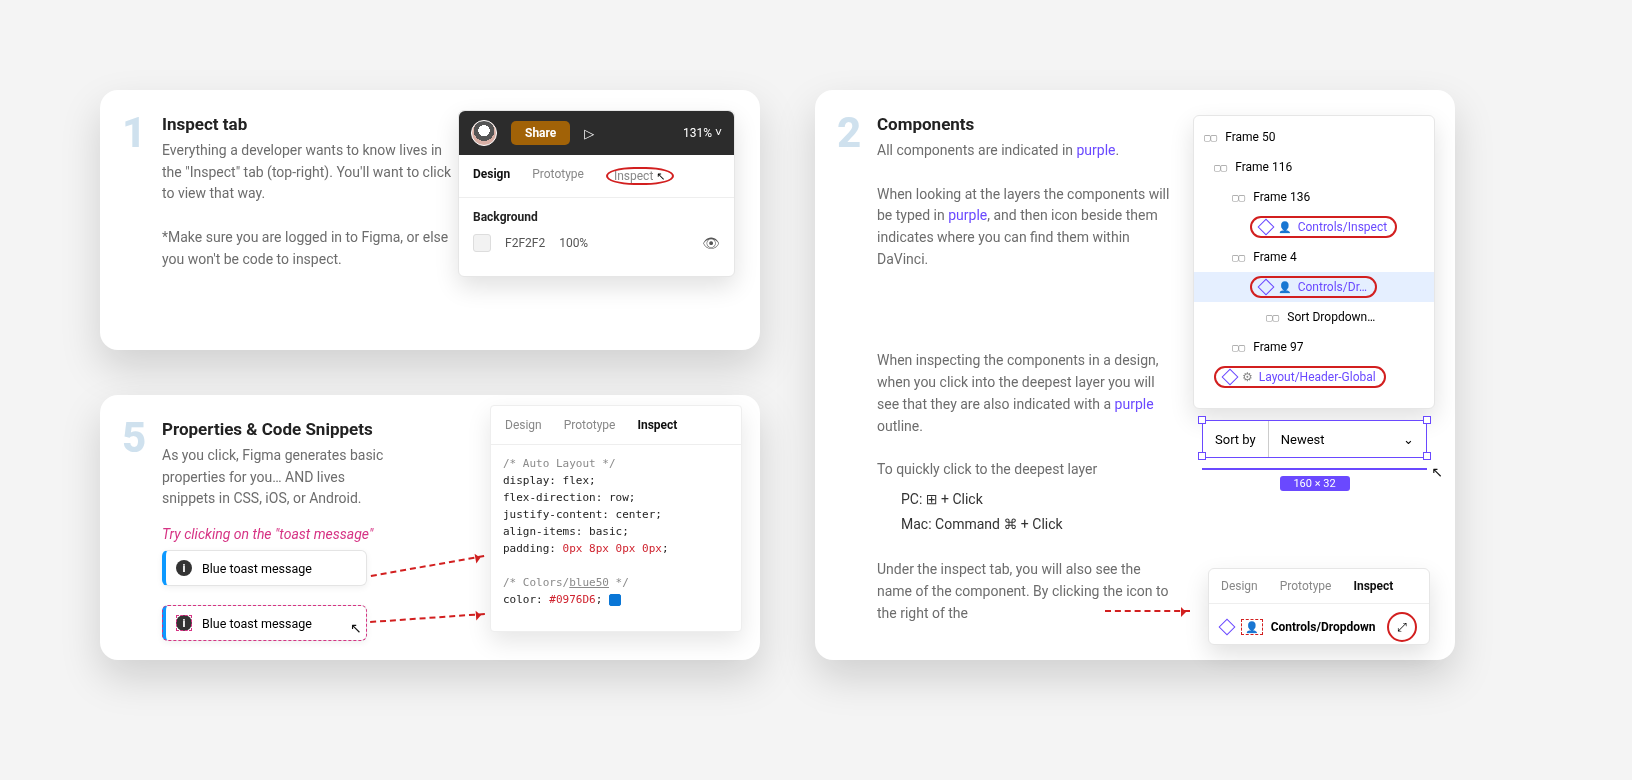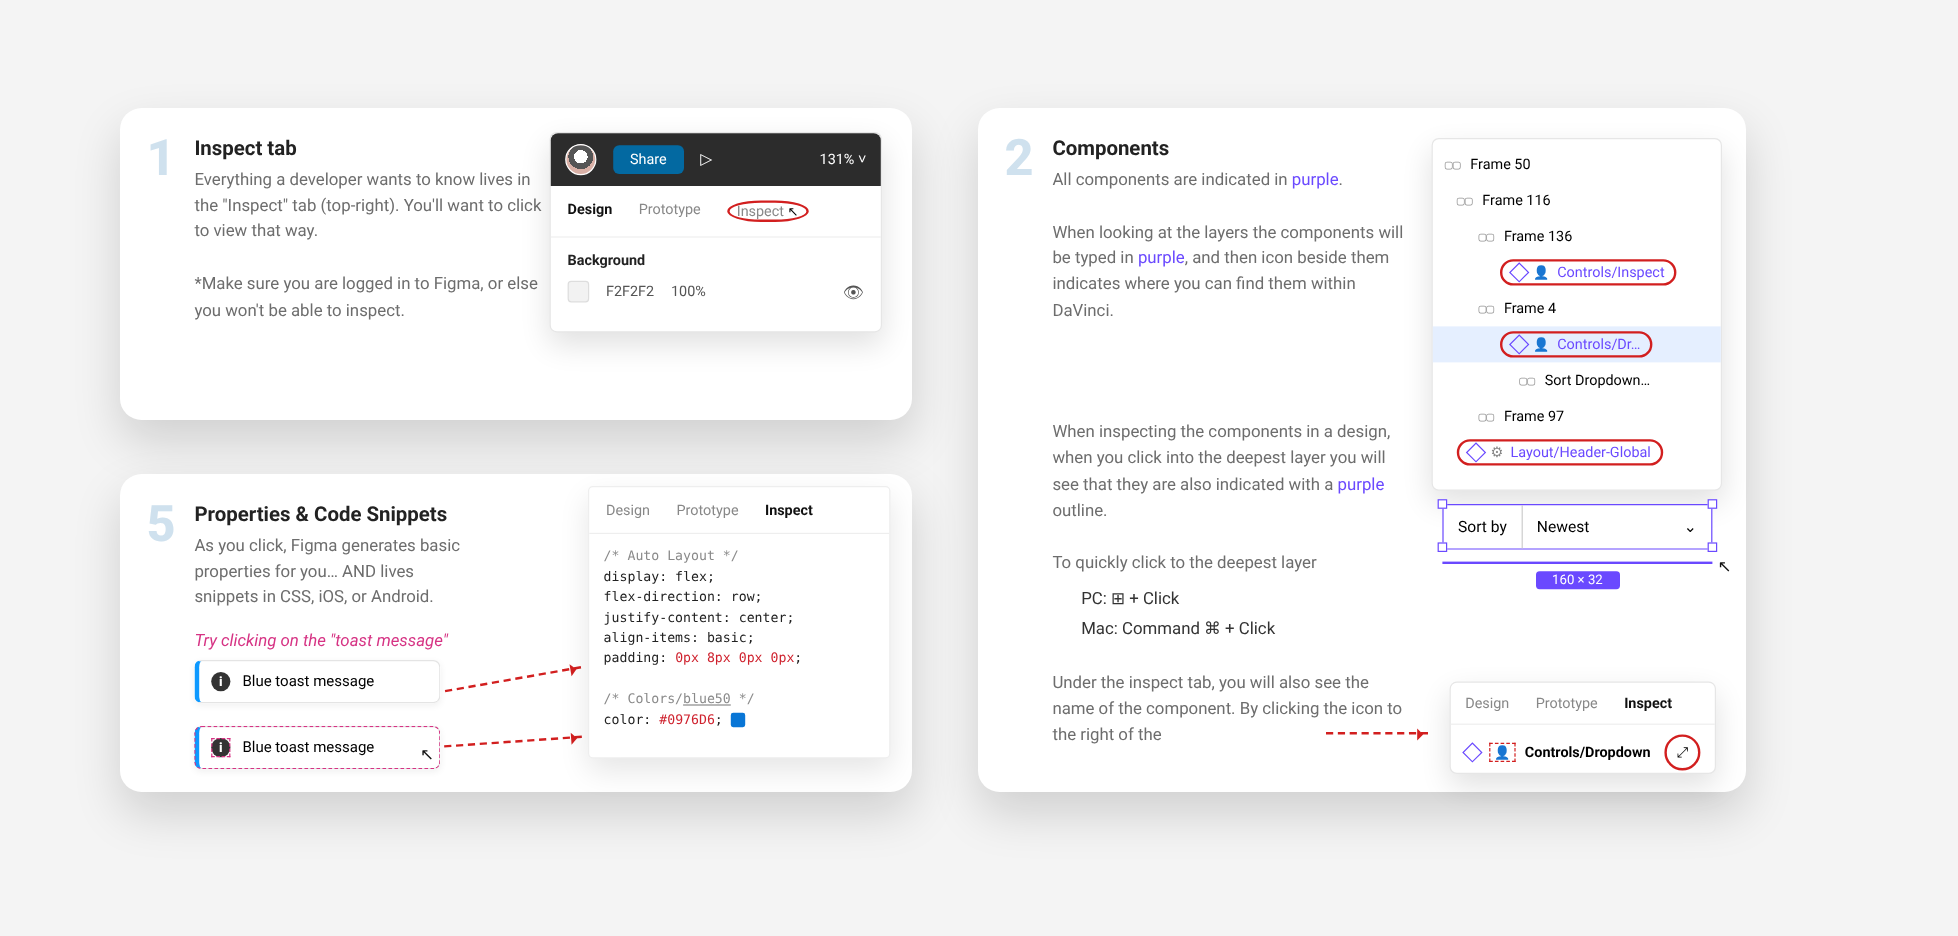--- a/index.html
+++ b/index.html
@@ -13,21 +13,21 @@
 .h{font-weight:700;font-size:17px;color:#222;margin-bottom:6px}
 .p{font-size:14px;line-height:1.55;color:#6d6d6d}
 .pt{margin-top:22px}
 .purple{color:#6a49ff}
 .italic{font-style:italic;color:#d63384}
 .panel{position:absolute;background:#fff;border:1px solid #e6e6e6;border-radius:6px;box-shadow:0 10px 25px rgba(0,0,0,.12)}
 
 .fig1{right:25px;top:20px;width:275px;height:165px}
 .fig1 .bar{background:#2c2c2c;height:44px;border-radius:6px 6px 0 0;display:flex;align-items:center;padding:0 12px;gap:14px}
 .avatar{width:24px;height:24px;border-radius:50%;background:#d9b0a6 radial-gradient(circle at 50% 40%,#fff 0 30%,#555 30% 55%,transparent 55%);border:1px solid #fff}
-.share{background:#0369a1;color:#fff;font-size:12px;font-weight:400;border-radius:5px;padding:5px 14px}
+.share{background:#a16207;color:#fff;font-size:12px;font-weight:700;border-radius:5px;padding:5px 14px}
 .play{color:#fff;font-size:13px}
 .zoom{color:#fff;font-size:12px;margin-left:auto}
 .tabs{display:flex;gap:22px;padding:12px 14px;font-size:12px;color:#888;border-bottom:1px solid #eee}
 .tabs .act{font-weight:700;color:#111}
 .circ{border:2px solid #d21f1f;border-radius:50%/60%;padding:0 6px;display:inline-flex;align-items:center;gap:3px}
 .bg{padding:12px 14px}
 .bglab{font-size:12px;font-weight:700;color:#222}
 .bgrow{display:flex;align-items:center;gap:14px;margin-top:10px;font-size:12px;color:#555}
 .sw{width:16px;height:16px;background:#f2f2f2;border:1px solid #ddd;border-radius:3px}
 .eye{margin-left:auto;color:#555;font-size:14px}
@@ -80,21 +80,21 @@
 </head>
 <body>
 
 <div class="stage">
 
 <div class="card card1">
  <div class="num">1</div>
  <div class="body" style="width:290px">
   <div class="h">Inspect tab</div>
   <div class="p">Everything a developer wants to know lives in the "Inspect" tab (top-right). You'll want to click to view that way.</div>
-  <div class="p pt">*Make sure you are logged in to Figma, or else you won't be able to inspect.</div>
+  <div class="p pt">*Make sure you are logged in to Figma, or else you won't be code to inspect.</div>
  </div>
  <div class="panel fig1">
    <div class="bar">
      <div class="avatar"></div>
      <div class="share">Share</div>
      <div class="play">▷</div>
      <div class="zoom"><span>131%</span> ˅</div>
    </div>
    <div class="tabs">
      <span class="act">Design</span>

